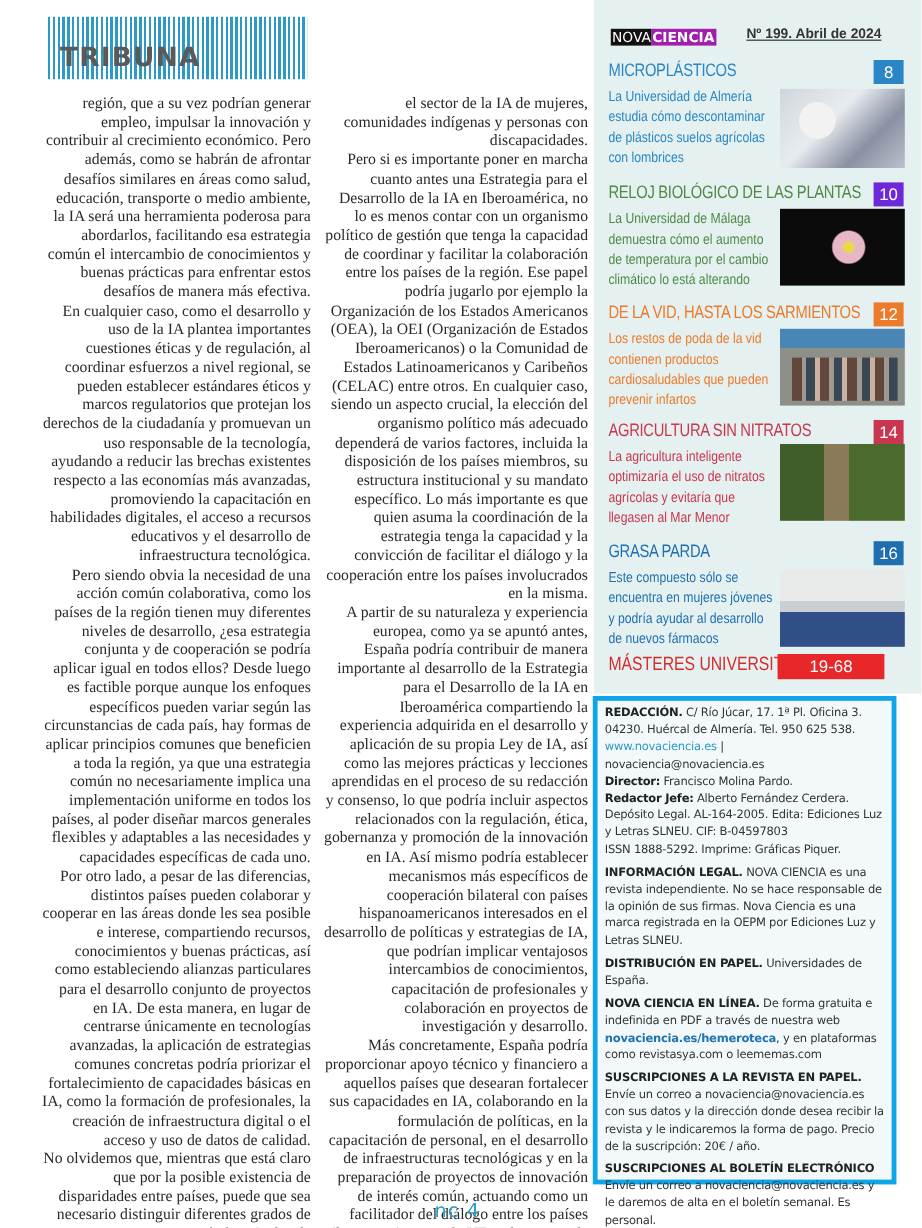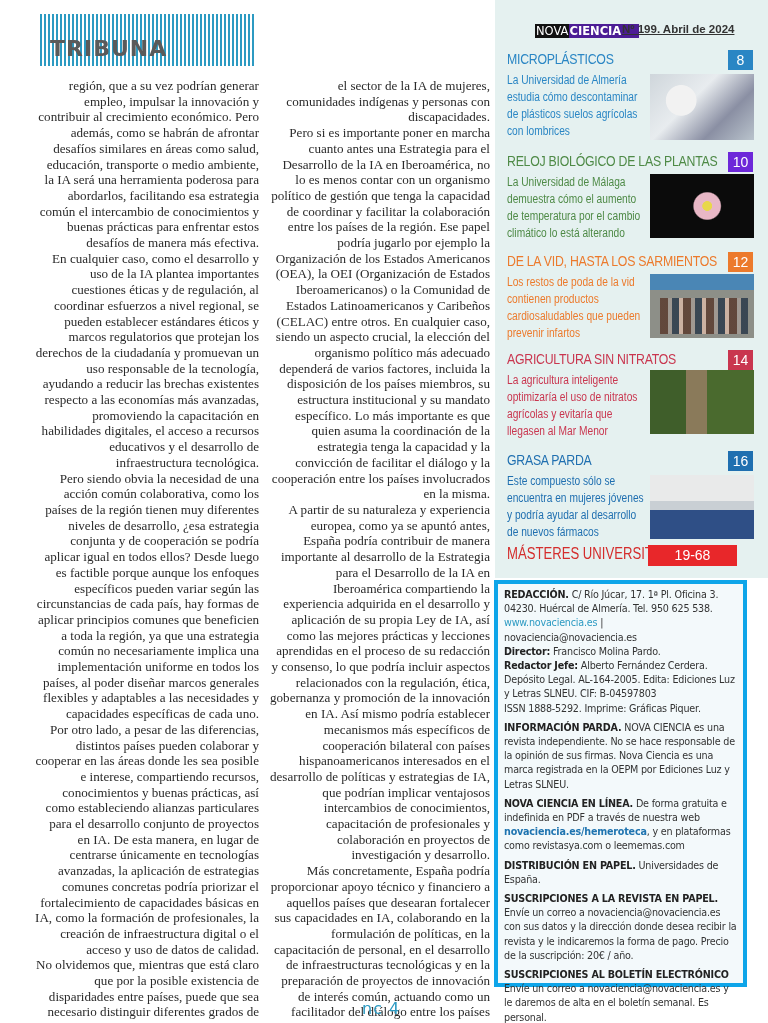--- a/index.html
+++ b/index.html
@@ -14,22 +14,22 @@
   .col { position:absolute; top:78px; font-size:13.1px; line-height:15.7px; color:#2a2a2a; }
   .col1 { left:35px; width:224px; }
   .col2 { left:270px; width:220px; }
   .col p { margin:0; text-align:right; }
 
   .folio { position:absolute; left:362px; top:999px; font-family:"DejaVu Sans", sans-serif; font-weight:normal; font-size:16px; color:#2c9ac2; letter-spacing:1px; }
 
   
   .toc { position:absolute; left:495px; top:0; width:273px; height:578px; background:#e5f1f0; }
   .brand { position:absolute; left:14px; top:24px; height:14px; display:flex; font-family:"DejaVu Sans", sans-serif; font-weight:bold; font-size:11.5px; }
-  .brand .nova { background:#d42d2c; color:#fff; font-weight:normal; padding:0 1px; line-height:14px;margin-left:26px; }
-  .brand .ciencia { background:#4c1d95; color:#fff; line-height:14px; padding-right:18px; }
+  .brand .nova { background:#d42d2c; color:#fff; font-weight:normal; padding:0 1px; line-height:14px; }
+  .brand .ciencia { background:#a21caf; color:#fff; line-height:14px; padding-right:2px; }
   .brand .nova { background:#111; color:#fff; }
   .issue { position:absolute; left:127px; top:23px; font-family:"Liberation Sans", sans-serif; font-weight:bold; font-size:11.5px; color:#333; text-decoration:underline; }
 
   .item { position:absolute; left:12px; width:254px; font-family:"Liberation Sans", sans-serif; }
   .item .title { position:absolute; left:0; top:0; font-size:15px; letter-spacing:-0.3px; transform:scaleX(0.82); transform-origin:left; white-space:nowrap; }
   .item .num { position:absolute; right:8px; top:0; width:25px; height:20px; color:#fff; text-align:center; font-size:14px; line-height:20px; }
   .item .desc { position:absolute; left:0; top:22px; width:150px; font-size:12px; line-height:17px; transform:scaleX(0.85); transform-origin:left; white-space:nowrap; }
   .item .photo { position:absolute; left:143px; top:24px; width:104px; height:62px; }
 
   .ph1 { background: radial-gradient(circle at 30% 40%, #f2f2f2 0 18%, transparent 19%), linear-gradient(135deg, #cfd6db 0%, #e8ecef 40%, #8a8fa3 70%, #b9c3cc 100%); }
@@ -148,27 +148,27 @@
 <div class="credits">
   <p>
     <b>REDACCIÓN.</b><span> C/ Río Júcar, 17. 1ª Pl. Oficina 3. 04230. Huércal de Almería. Tel. 950 625 538.</span><br>
     <span class="link">www.novaciencia.es</span><span> | novaciencia@novaciencia.es</span><br>
     <b>Director:</b><span> Francisco Molina Pardo.</span><br>
     <b>Redactor Jefe:</b><span> Alberto Fernández Cerdera.</span><br>
     <span>Depósito Legal. AL-164-2005. Edita: Ediciones Luz y Letras SLNEU. CIF: B-04597803</span><br>
     <span>ISSN 1888-5292. Imprime: Gráficas Piquer.</span>
   </p>
   <p>
-    <b>INFORMACIÓN PARDA.</b><span> NOVA CIENCIA es una revista independiente. No se hace responsable de la opinión de sus firmas. Nova Ciencia es una marca registrada en la OEPM por Ediciones Luz y Letras SLNEU.</span>
+    <b>INFORMACIÓN LEGAL.</b><span> NOVA CIENCIA es una revista independiente. No se hace responsable de la opinión de sus firmas. Nova Ciencia es una marca registrada en la OEPM por Ediciones Luz y Letras SLNEU.</span>
+  </p>
+  <p>
+    <b>DISTRIBUCIÓN EN PAPEL.</b><span> Universidades de España.</span>
   </p>
   <p>
     <b>NOVA CIENCIA EN LÍNEA.</b><span> De forma gratuita e indefinida en PDF a través de nuestra web </span><span class="blink">novaciencia.es/hemeroteca</span><span>, y en plataformas como revistasya.com o leememas.com</span>
-  </p>
-  <p>
-    <b>DISTRIBUCIÓN EN PAPEL.</b><span> Universidades de España.</span>
   </p>
   <p>
     <b>SUSCRIPCIONES A LA REVISTA EN PAPEL.</b><span> Envíe un correo a novaciencia@novaciencia.es con sus datos y la dirección donde desea recibir la revista y le indicaremos la forma de pago. Precio de la suscripción: 20€ / año.</span>
   </p>
   <p>
     <b>SUSCRIPCIONES AL BOLETÍN ELECTRÓNICO</b><br>
     <span>Envíe un correo a novaciencia@novaciencia.es y le daremos de alta en el boletín semanal. Es personal.</span>
   </p>
 </div>
 

